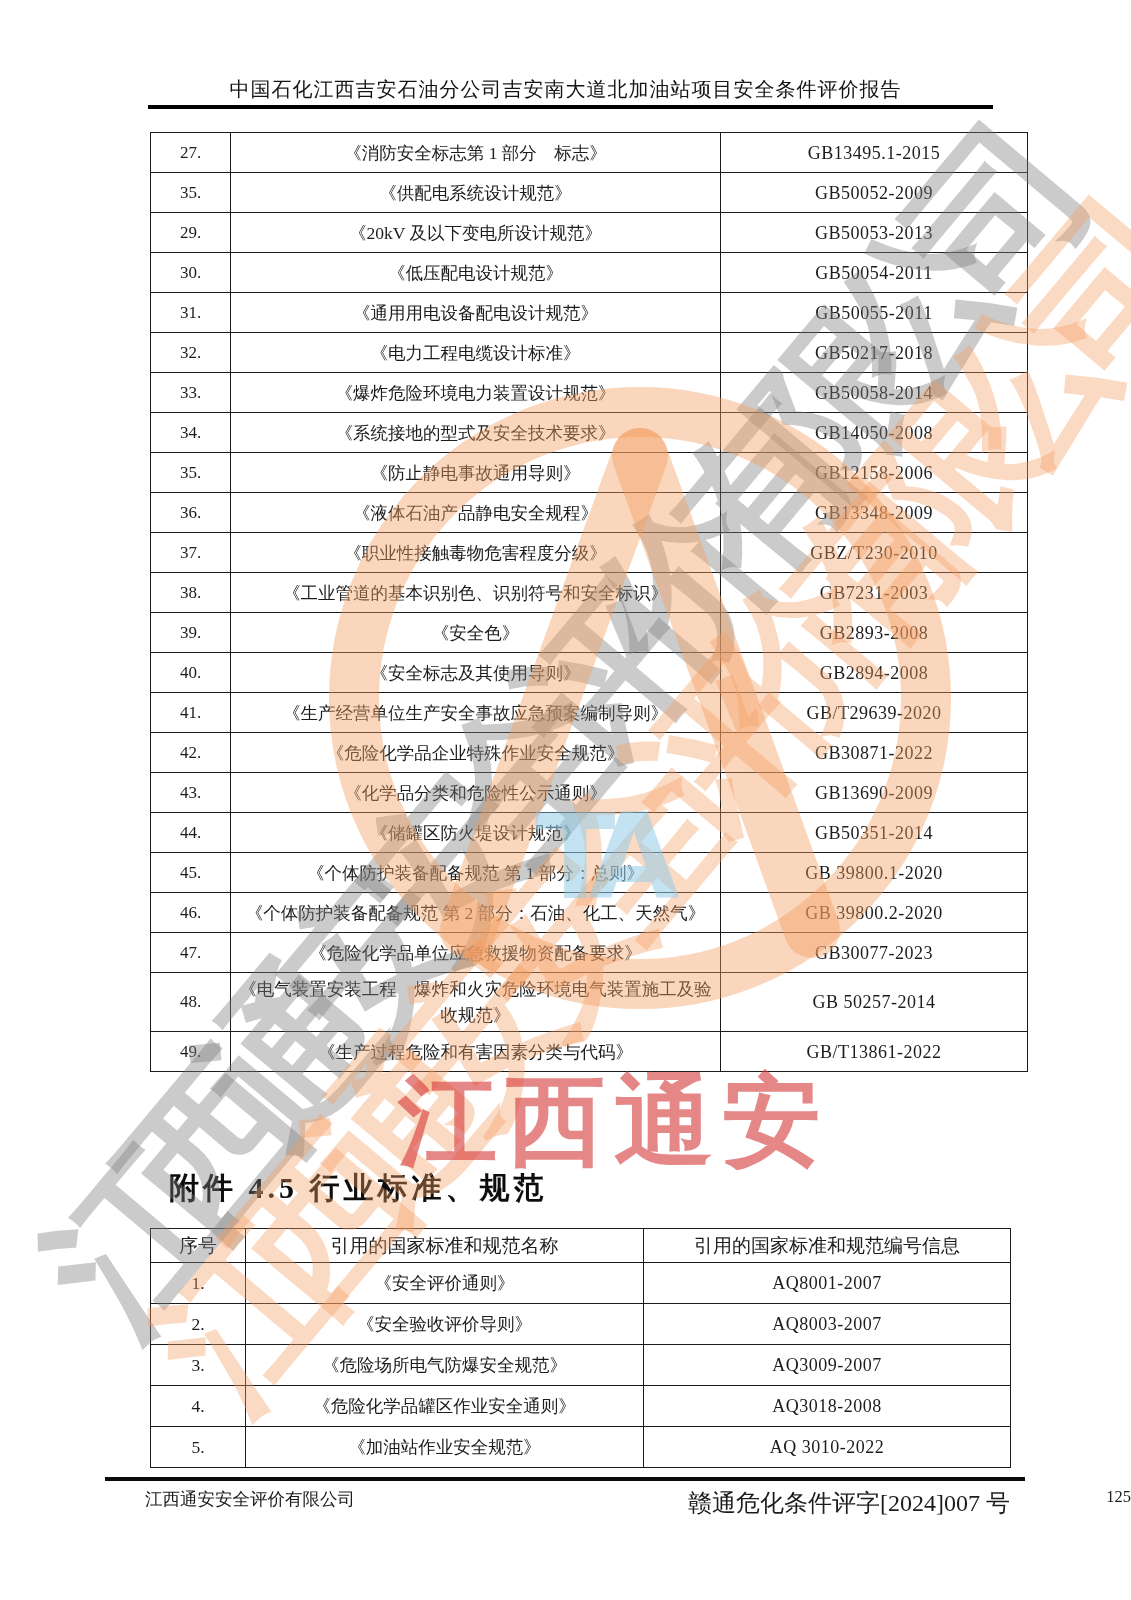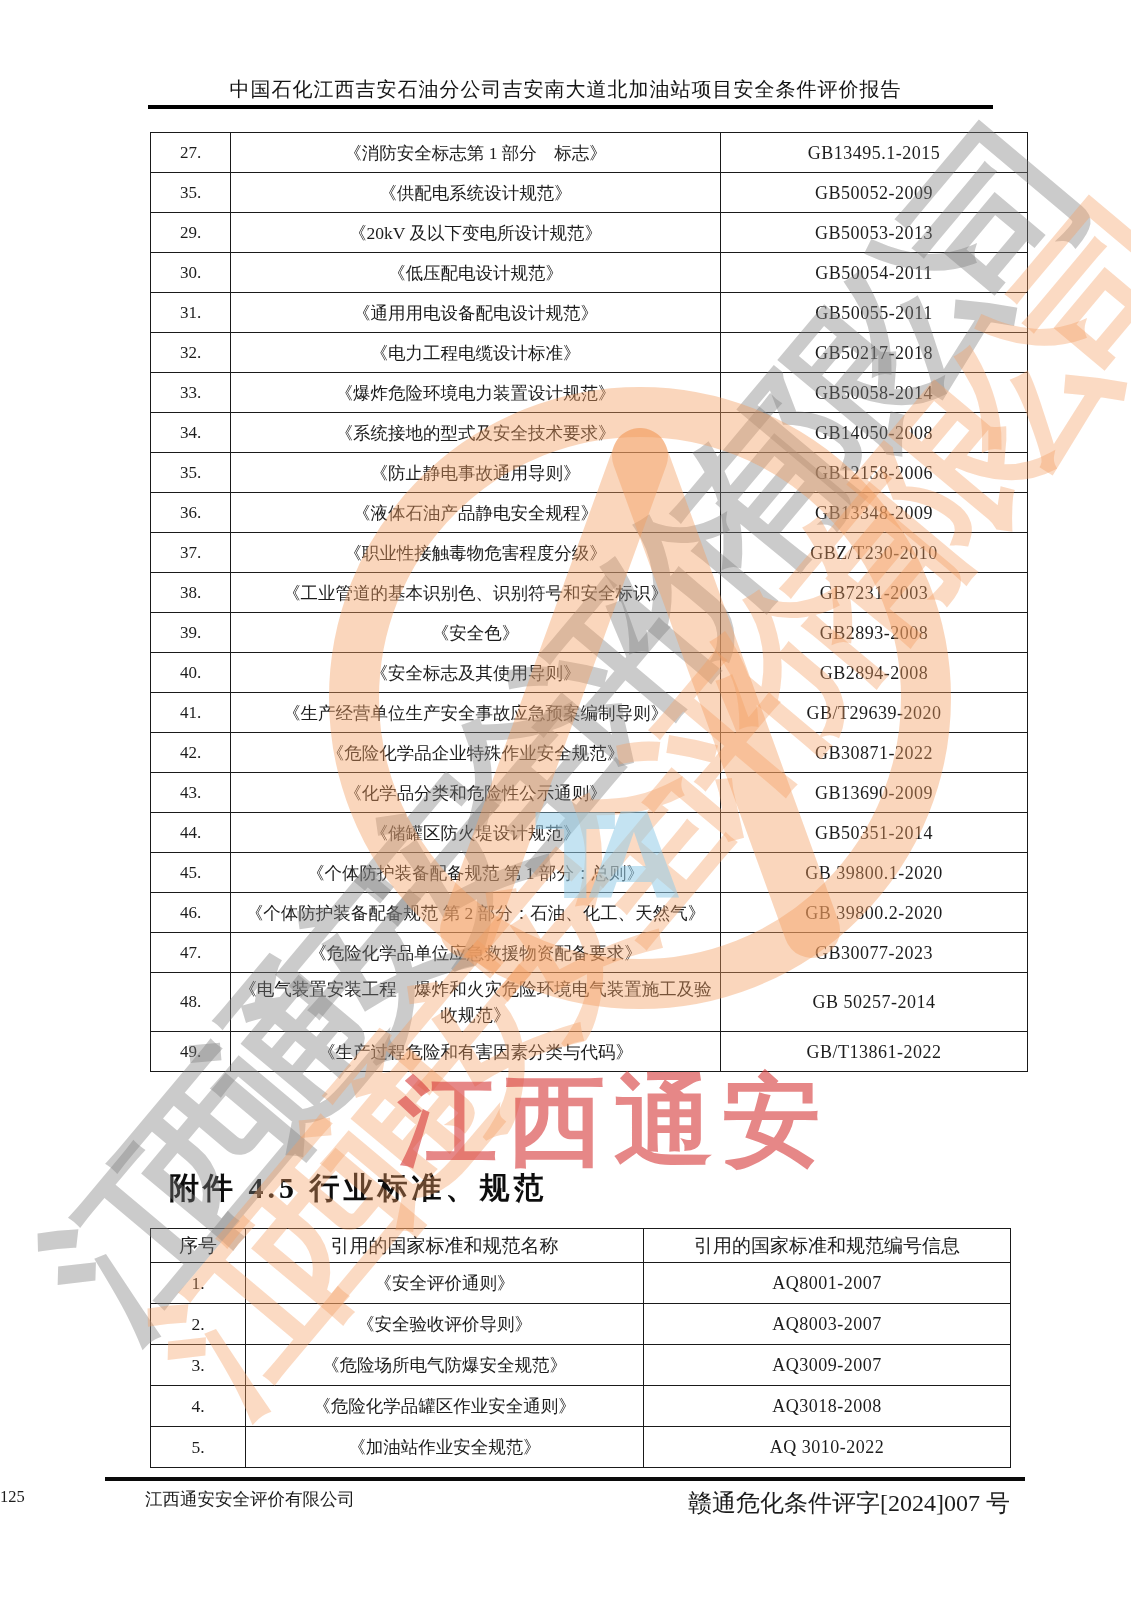--- a/index.html
+++ b/index.html
@@ -42,21 +42,21 @@
   
   .section-title {
     position:absolute; left:150px; top:1168px;
     font-size:30px; font-weight:bold; letter-spacing:4px; color:#0d0d0d;margin-left:19px;
   }
   
   .footer-rule {
     position:absolute; top:1477px; left:105px; width:920px; height:3.5px; background:#0a0a0a;
   }
   .footer-left  { position:absolute; top:1487px; left:145px;  font-size:17.5px; }
-  .footer-page  { position:absolute; top:1487px; left:0; width:100%; text-align:left; font-size:16.5px; }
+  .footer-page  { position:absolute; top:1487px; left:0; width:100%; text-align:right; font-size:16.5px; }
   .footer-right { position:absolute; top:1487px; right:121px; font-size:24px; }
   
   .wm { position:absolute; pointer-events:none; z-index:6; white-space:nowrap; }
   .wm-gray {
     left:555px; top:745px;
     font-family:"Liberation Sans","DejaVu Sans",sans-serif; font-weight:bold;
     font-size:168px; letter-spacing:-46px;
     color:rgba(125,125,125,0.40);
     transform:translate(-50%,-50%) rotate(-50deg);
   }

